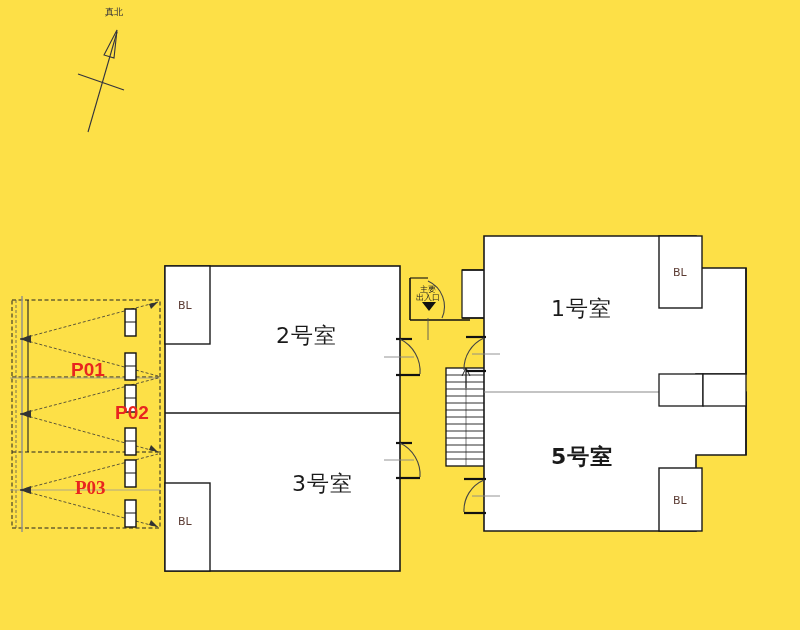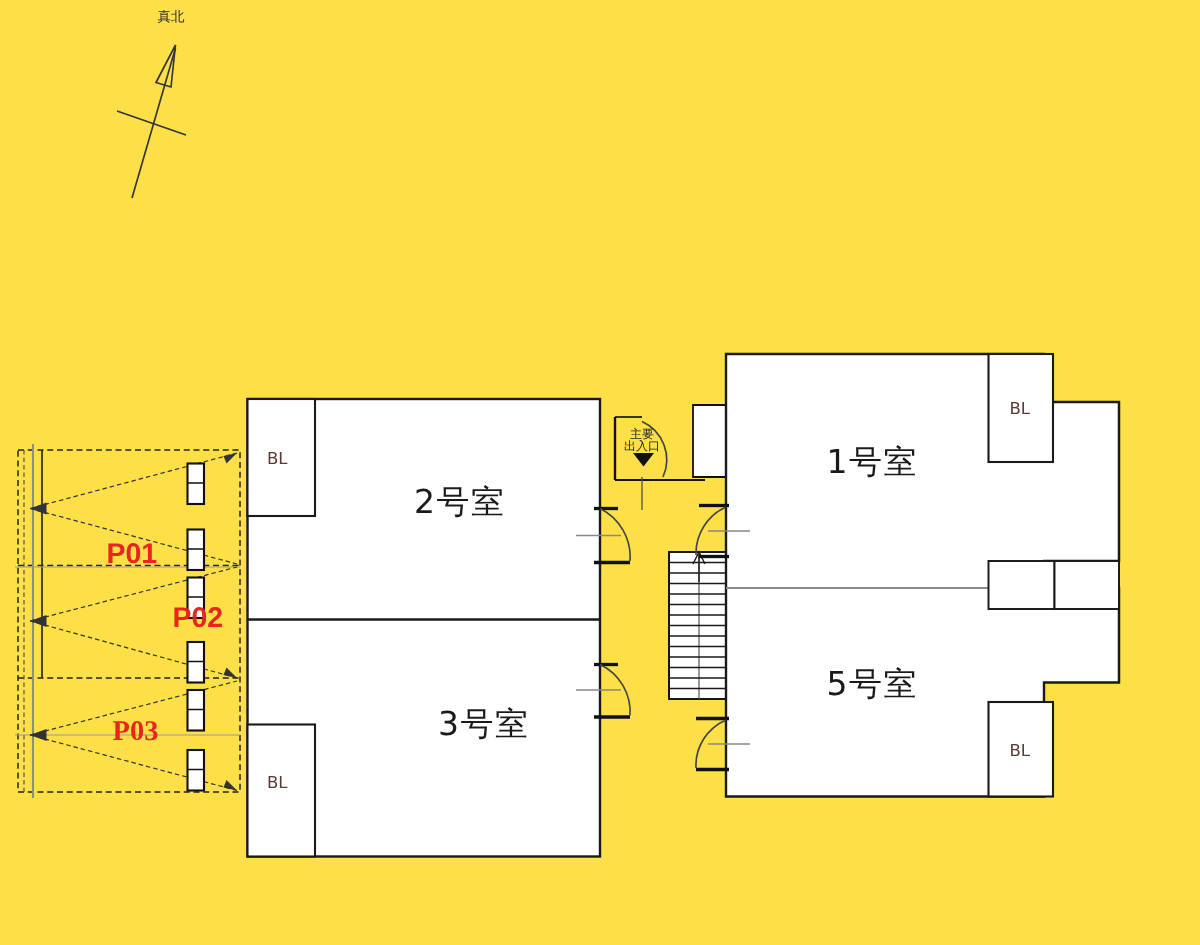--- a/index.html
+++ b/index.html
@@ -236,20 +236,20 @@
 
   <div class="lbl entrance-label" style="left:409px; top:286px; width:38px;"><span>主要</span><br><span>出入口</span></div>
 
   <div class="lbl park-label" style="left:71px; top:328px;margin-top:32px;">P01</div>
   <div class="lbl park-label" style="left:71px; top:403px;margin-left:44px;">P02</div>
   <div class="lbl park-label" style="left:75px; top:478px;font-family:Liberation Serif, serif;">P03</div>
 
   <div class="lbl room-label" style="left:276px; top:324px;text-align:right;">2号室</div>
   <div class="lbl room-label" style="left:292px; top:472px;">3号室</div>
   <div class="lbl room-label" style="left:551px; top:297px;">1号室</div>
-  <div class="lbl room-label" style="left:551px; top:445px;">5号室</div>
+  <div class="lbl room-label" style="left:551px; top:445px;font-weight:bold;">5号室</div>
 
   <div class="lbl bl-label" style="left:178px; top:300px;">BL</div>
   <div class="lbl bl-label" style="left:178px; top:516px;">BL</div>
   <div class="lbl bl-label" style="left:673px; top:267px;">BL</div>
   <div class="lbl bl-label" style="left:673px; top:495px;">BL</div>
 
 </div>
 
 </body></html>

